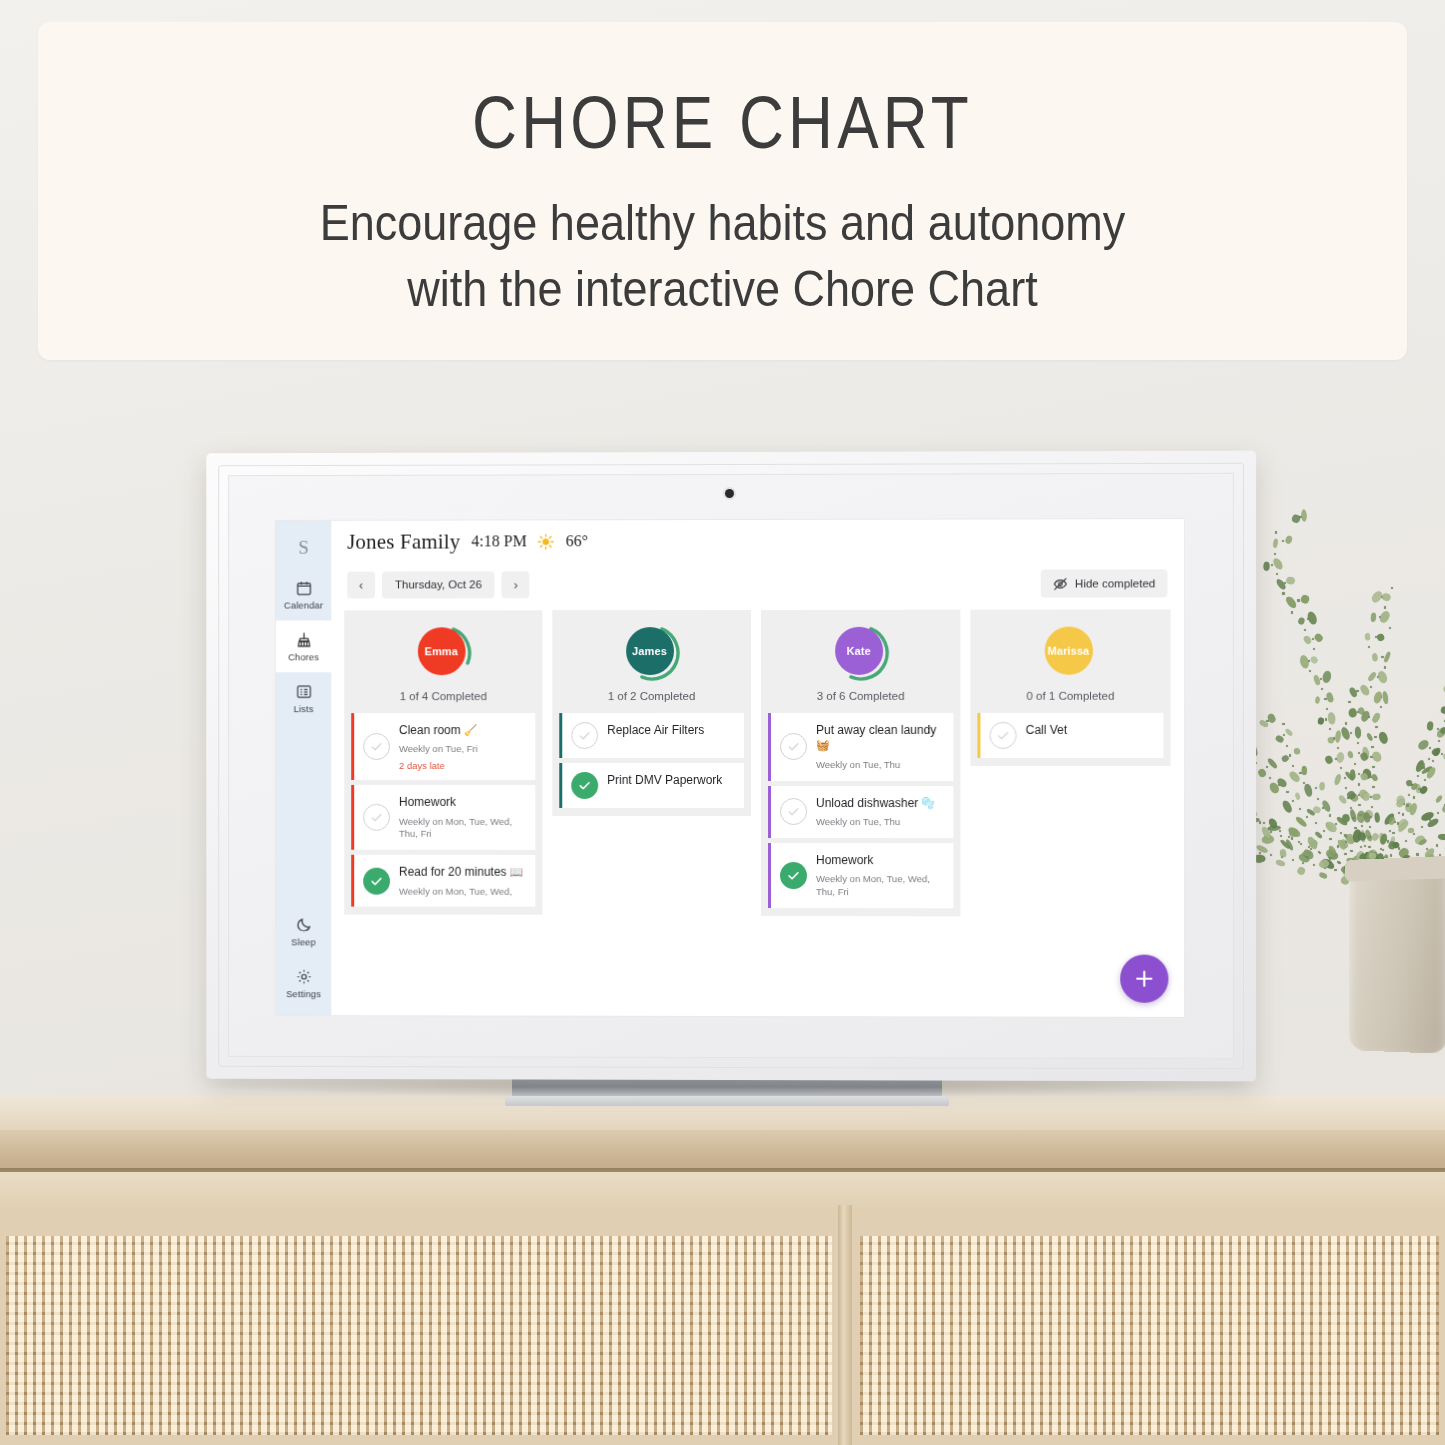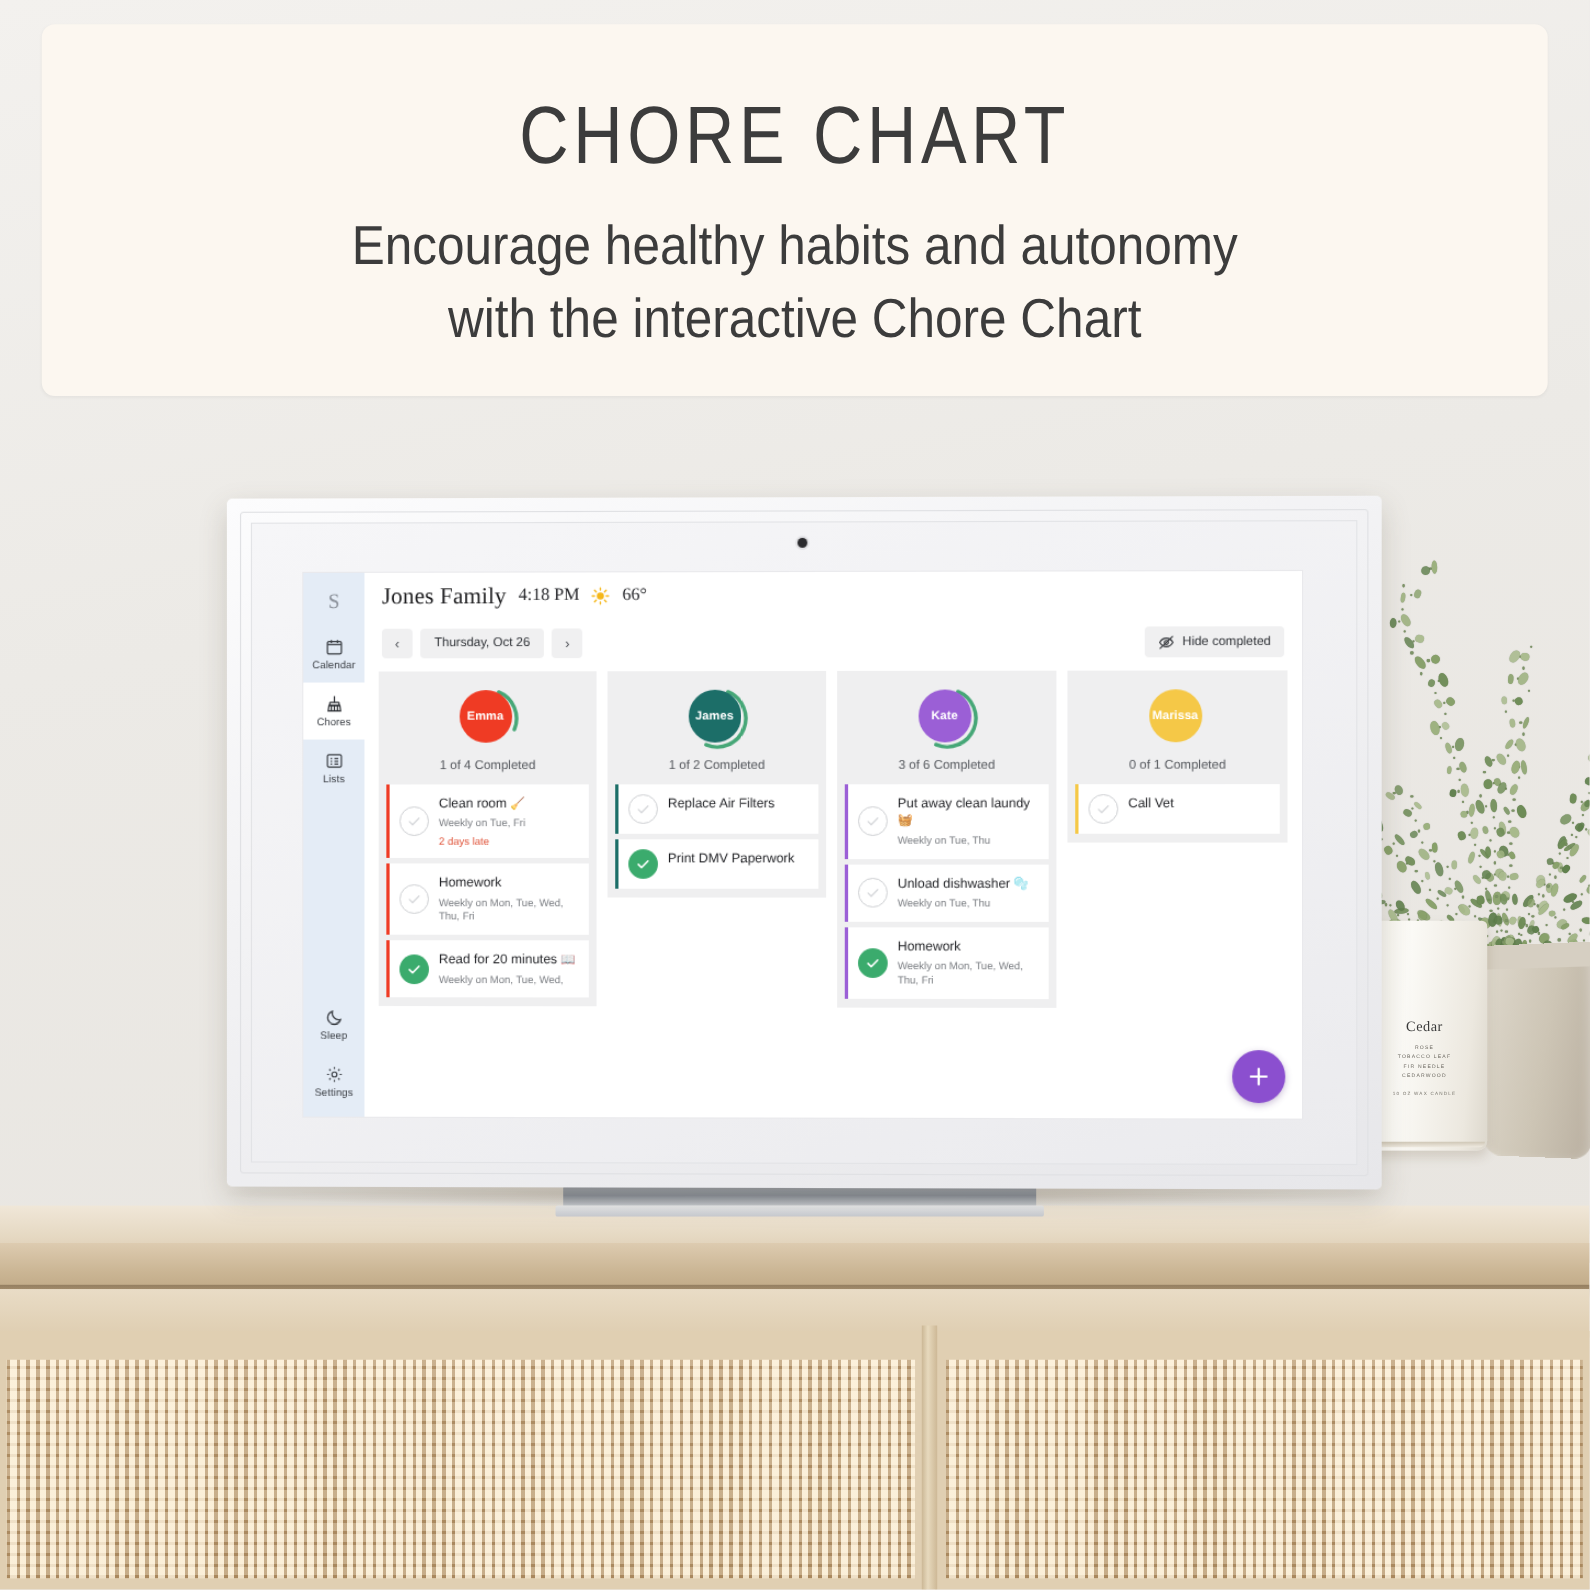--- a/index.html
+++ b/index.html
@@ -721,30 +721,20 @@
       <div class="leafstem" style="left: 277.868px; top: 493.719px; width: 8.02521px; height: 5.57904px; background: rgb(155, 176, 125); transform: rotate(1.35061deg); opacity: 0.786457;"></div>
       <div class="leafstem" style="left: 288.878px; top: 489.633px; width: 2.2px; height: 2.2px; background: rgb(126, 148, 104); border-radius: 1px;"></div>
       <div class="leafstem" style="left: 299.207px; top: 486.575px; width: 2.2px; height: 2.2px; background: rgb(126, 148, 104); border-radius: 1px;"></div>
       <div class="leafstem" style="left: 293.604px; top: 478.493px; width: 11.1225px; height: 5.81512px; background: rgb(155, 176, 125); transform: rotate(-43.4251deg); opacity: 0.886643;"></div>
       <div class="leafstem" style="left: 299.057px; top: 492.833px; width: 7.04849px; height: 5.18985px; background: rgb(110, 140, 86); transform: rotate(-40.7977deg); opacity: 0.828543;"></div>
       <div class="leafstem" style="left: 309.11px; top: 482.275px; width: 2.2px; height: 2.2px; background: rgb(126, 148, 104); border-radius: 1px;"></div>
       <div class="leafstem" style="left: 314.526px; top: 472.525px; width: 10.1169px; height: 7.03029px; background: rgb(135, 160, 105); transform: rotate(-18.3289deg); opacity: 0.90277;"></div>
     </div>
   <div class="plant-pot"></div>
 
-  <div class="candle">
-    <div class="candle-label">
-      <div class="candle-name">Cedar</div>
-      <div class="candle-notes" style="white-space:pre-line">ROSE
-TOBACCO LEAF
-FIR NEEDLE
-CEDARWOOD</div>
-      <div class="candle-sub">10 OZ WAX CANDLE</div>
-    </div>
-  </div>
 
   <div class="counter-top"></div>
   <div class="counter-edge"></div>
   <div class="cab-shadow"></div>
   <div class="cabinet"></div>
   <div class="cab-rail"></div>
   <div class="door left"></div>
   <div class="door right"></div>
   <div class="door-gap"></div>
 </div>

